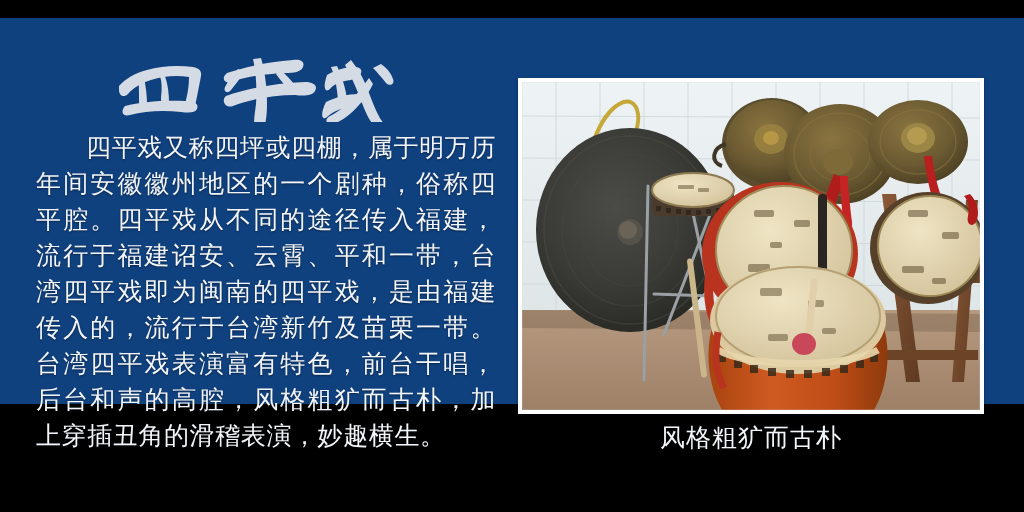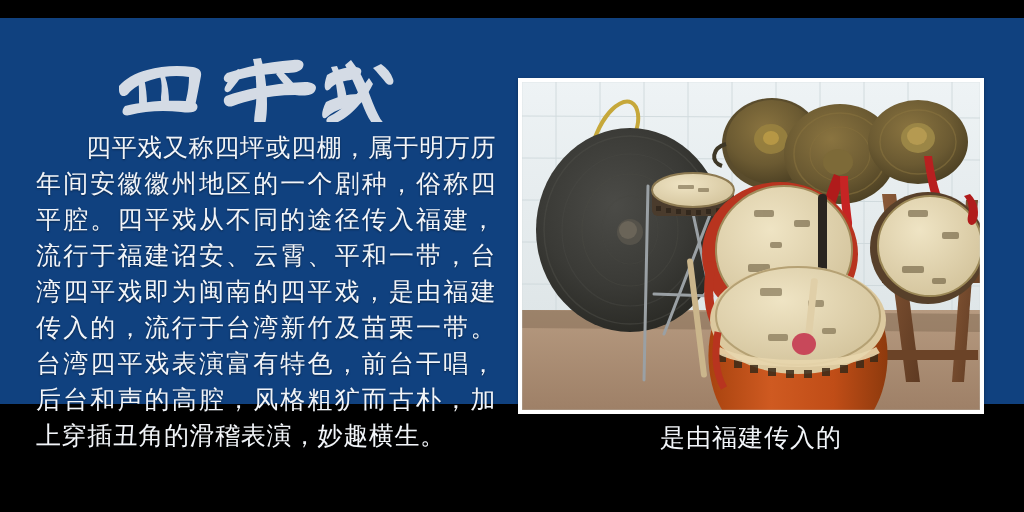--- a/index.html
+++ b/index.html
@@ -344,16 +344,16 @@
             <rect x="172" y="176" width="6" height="120" rx="3" fill="#cbb68c" transform="rotate(-7 175 236)"></rect>
           </g>
 
           <path d="M196 250 C192 272 194 292 202 306" fill="none" stroke="#b8341f" stroke-width="7"></path>
 
           <rect x="0" y="0" width="458" height="328" fill="none" stroke="#cfd6d8" stroke-width="1" opacity="0.4"></rect>
         </g>
       </svg>
     </div>
 
-    <div id="photo-caption">是由福建传入的</div>
+    <div id="photo-caption">风格粗犷而古朴</div>
 
   </div>
 </div>
 
 </body></html>

